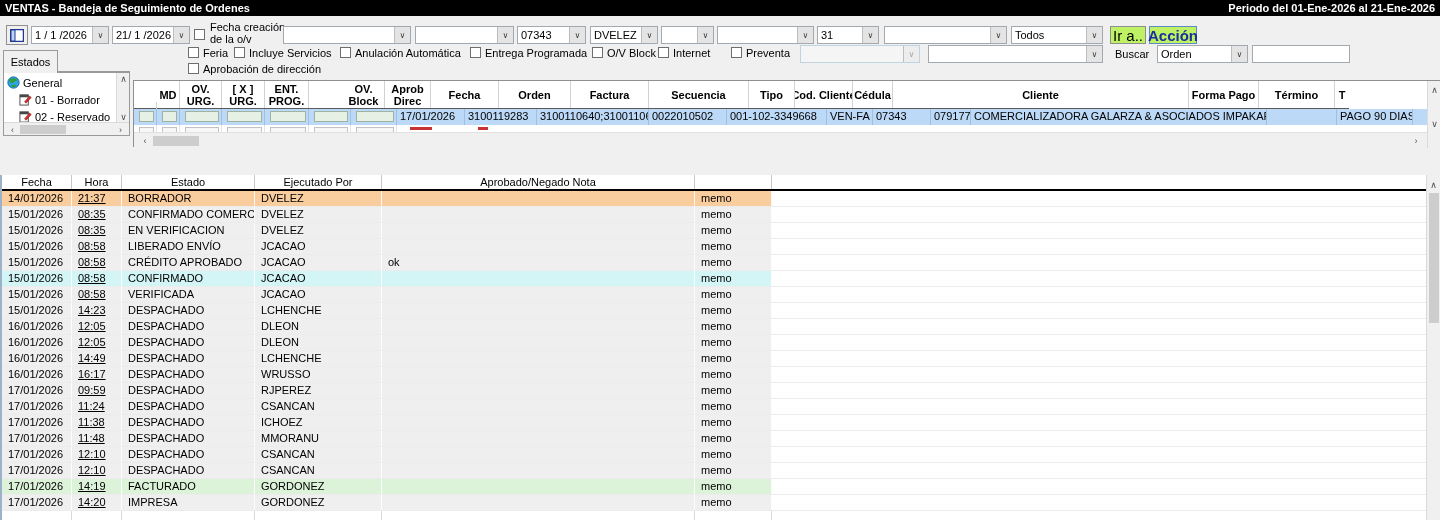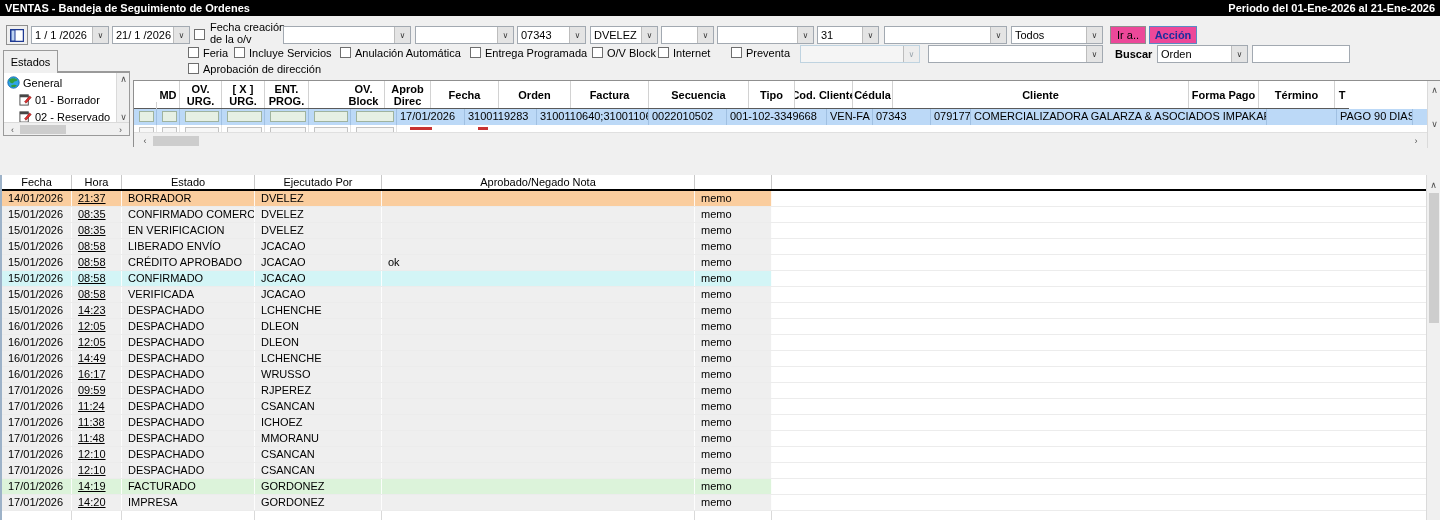--- a/index.html
+++ b/index.html
@@ -19,25 +19,25 @@
   .datefield,.combo{position:absolute;background:#fff;border:1px solid #A2A9B1;display:flex;
         align-items:center;padding-left:3px;overflow:hidden;}
   .cval{white-space:nowrap;overflow:hidden;}
   .ddbtn{margin-left:auto;width:16px;align-self:stretch;background:#E4E4E4;
          border-left:1px solid #BDBDBD;display:flex;align-items:center;justify-content:center;
          font-size:8px;color:#3A3A3A;flex:0 0 16px;}
   .combo.disabled{background:#F5F5F5;border-color:#BFD3E0;}
   .combo.disabled .ddbtn{background:#EDEDED;color:#9AA5AD;}
   .cb{position:absolute;width:11px;height:11px;background:#fff;border:1px solid #6E6E6E;}
   .cblbl{position:absolute;white-space:nowrap;}
-  .btn{position:absolute;background:#ec4899;border:1px solid #8E8E8E;display:flex;
-       align-items:center;justify-content:center;font-size:11px;}
+  .btn{position:absolute;background:#bef264;border:1px solid #8E8E8E;display:flex;
+       align-items:center;justify-content:center;font-size:15px;}
   .btn.action{border:1px solid #5A8BC4;color:#1A2F9E;font-weight:bold;}
   .textinput{position:absolute;background:#fff;border:1px solid #A2A9B1;}
-  .boldlbl{position:absolute;font-weight:bold;}
+  .boldlbl{position:absolute;font-weight:normal;}
 
   
   .estab{position:absolute;left:3px;top:50px;width:55px;height:23px;background:#F0F0F0;
          border:1px solid #9A9A9A;border-bottom:none;display:flex;align-items:center;
          justify-content:center;z-index:2;}
   .etabline{position:absolute;left:58px;top:50px;width:72px;height:22px;border-bottom:1px solid #9A9A9A;}
   .etree{position:absolute;left:3px;top:72px;width:127px;height:64px;background:#fff;
          border:1px solid #9A9A9A;overflow:hidden;}
   .treeitems{position:absolute;left:1px;top:1px;width:112px;height:50px;overflow:hidden;}
   .titem{height:17px;display:flex;align-items:center;gap:3px;padding-left:2px;white-space:nowrap;}

